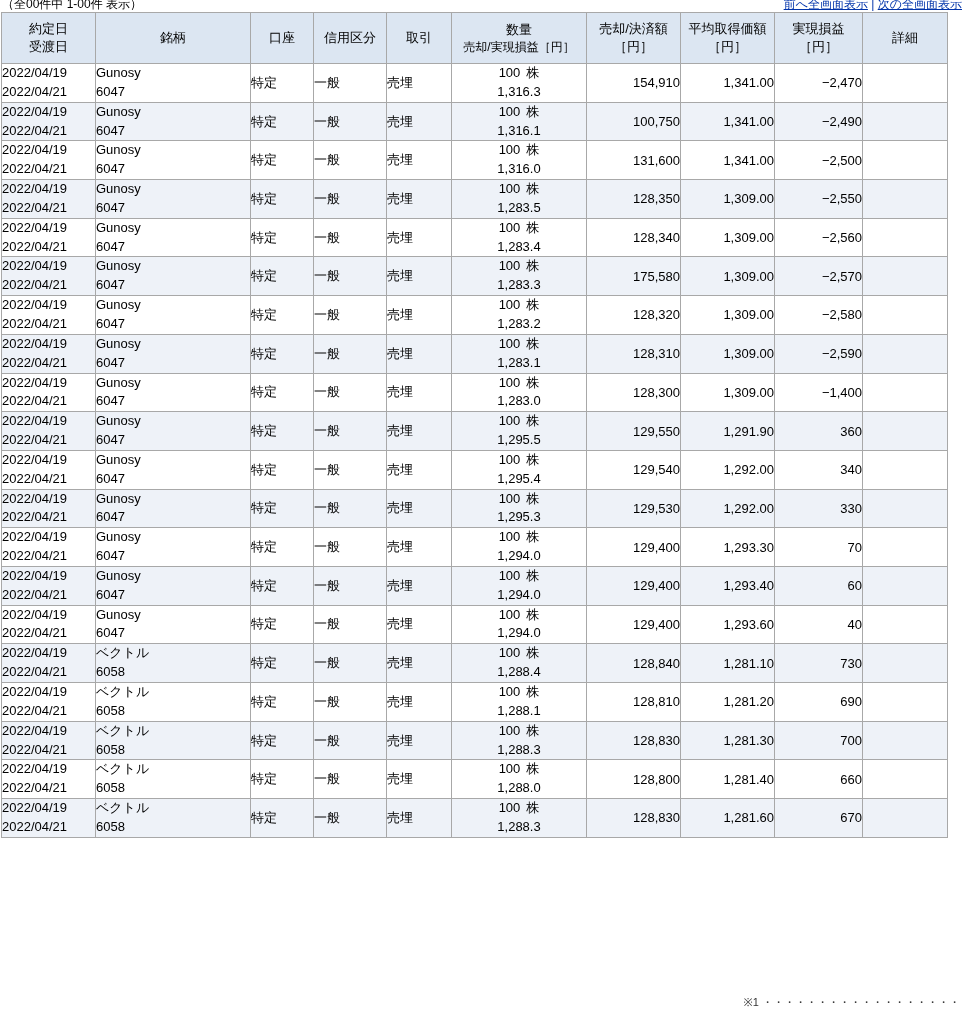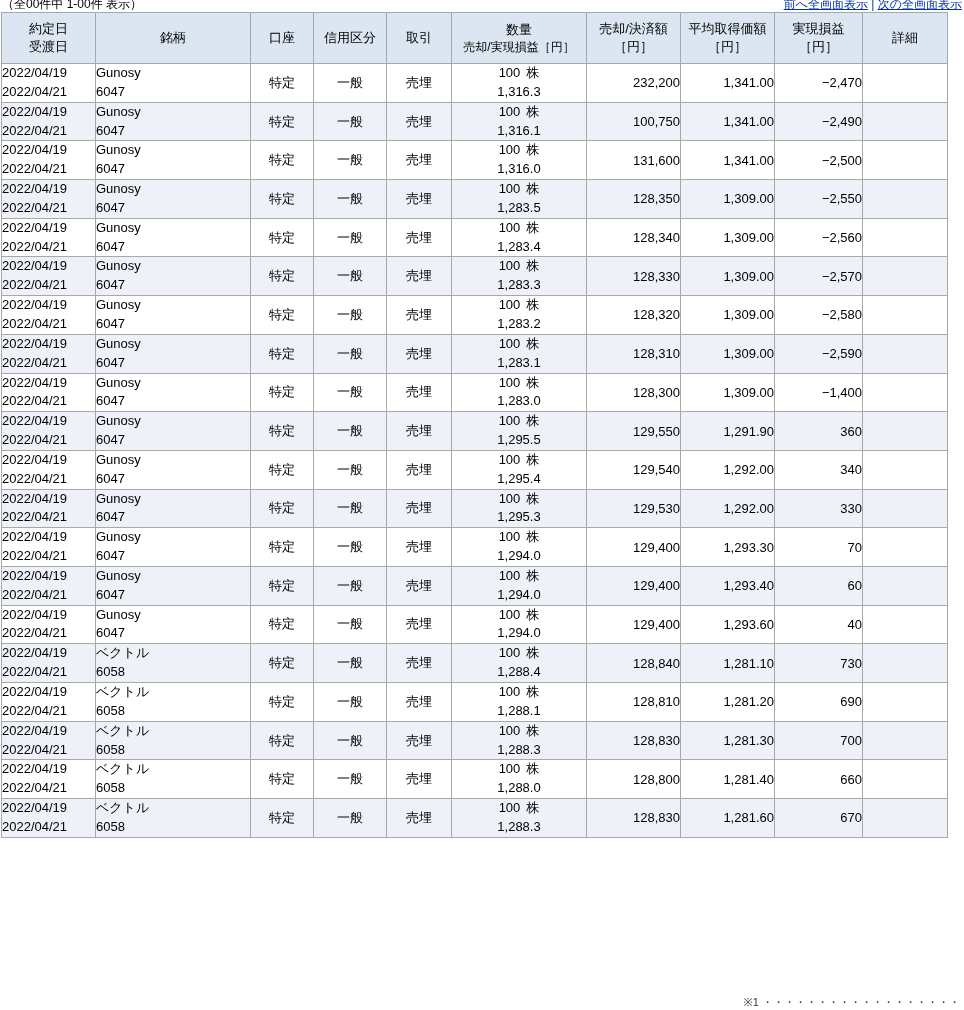--- a/index.html
+++ b/index.html
@@ -88,21 +88,21 @@
     font-size: 12.5px;
     white-space: nowrap;
   }
   td.c-name {
     text-align: left;
     padding: 5px 3px 5px 5px;
     line-height: 1.45;
     font-size: 12.5px;
   }
   td.c-center {
-    text-align: center;
+    text-align: left;
     font-size: 13px;
   }
   td.c-qty {
     text-align: center;
     padding: 5px 5px 5px 3px;
     line-height: 1.45;
     font-size: 12.5px;
     white-space: nowrap;
   }
   td.c-num {
@@ -224,21 +224,21 @@
             <span class="name-line">Gunosy</span>
             <span class="name-line">6047</span>
           </td>
           <td class="c-center">特定</td>
           <td class="c-center">一般</td>
           <td class="c-center">売埋</td>
           <td class="c-qty">
             <span class="qty-line1"><span>100</span><span class="unit">株</span></span>
             <span class="qty-line2">1,316.3</span>
           </td>
-          <td class="c-num">232,200</td>
+          <td class="c-num">154,910</td>
           <td class="c-num">1,341.00</td>
           <td class="c-num">−2,470</td>
           <td class="c-detail"></td>
         </tr>
         <tr class="row-odd">
           <td class="c-date">
             <span class="date-line">2022/04/19</span>
             <span class="date-line">2022/04/21</span>
           </td>
           <td class="c-name">
@@ -329,21 +329,21 @@
             <span class="name-line">Gunosy</span>
             <span class="name-line">6047</span>
           </td>
           <td class="c-center">特定</td>
           <td class="c-center">一般</td>
           <td class="c-center">売埋</td>
           <td class="c-qty">
             <span class="qty-line1"><span>100</span><span class="unit">株</span></span>
             <span class="qty-line2">1,283.3</span>
           </td>
-          <td class="c-num">128,330</td>
+          <td class="c-num">175,580</td>
           <td class="c-num">1,309.00</td>
           <td class="c-num">−2,570</td>
           <td class="c-detail"></td>
         </tr>
         <tr class="row-even">
           <td class="c-date">
             <span class="date-line">2022/04/19</span>
             <span class="date-line">2022/04/21</span>
           </td>
           <td class="c-name">

